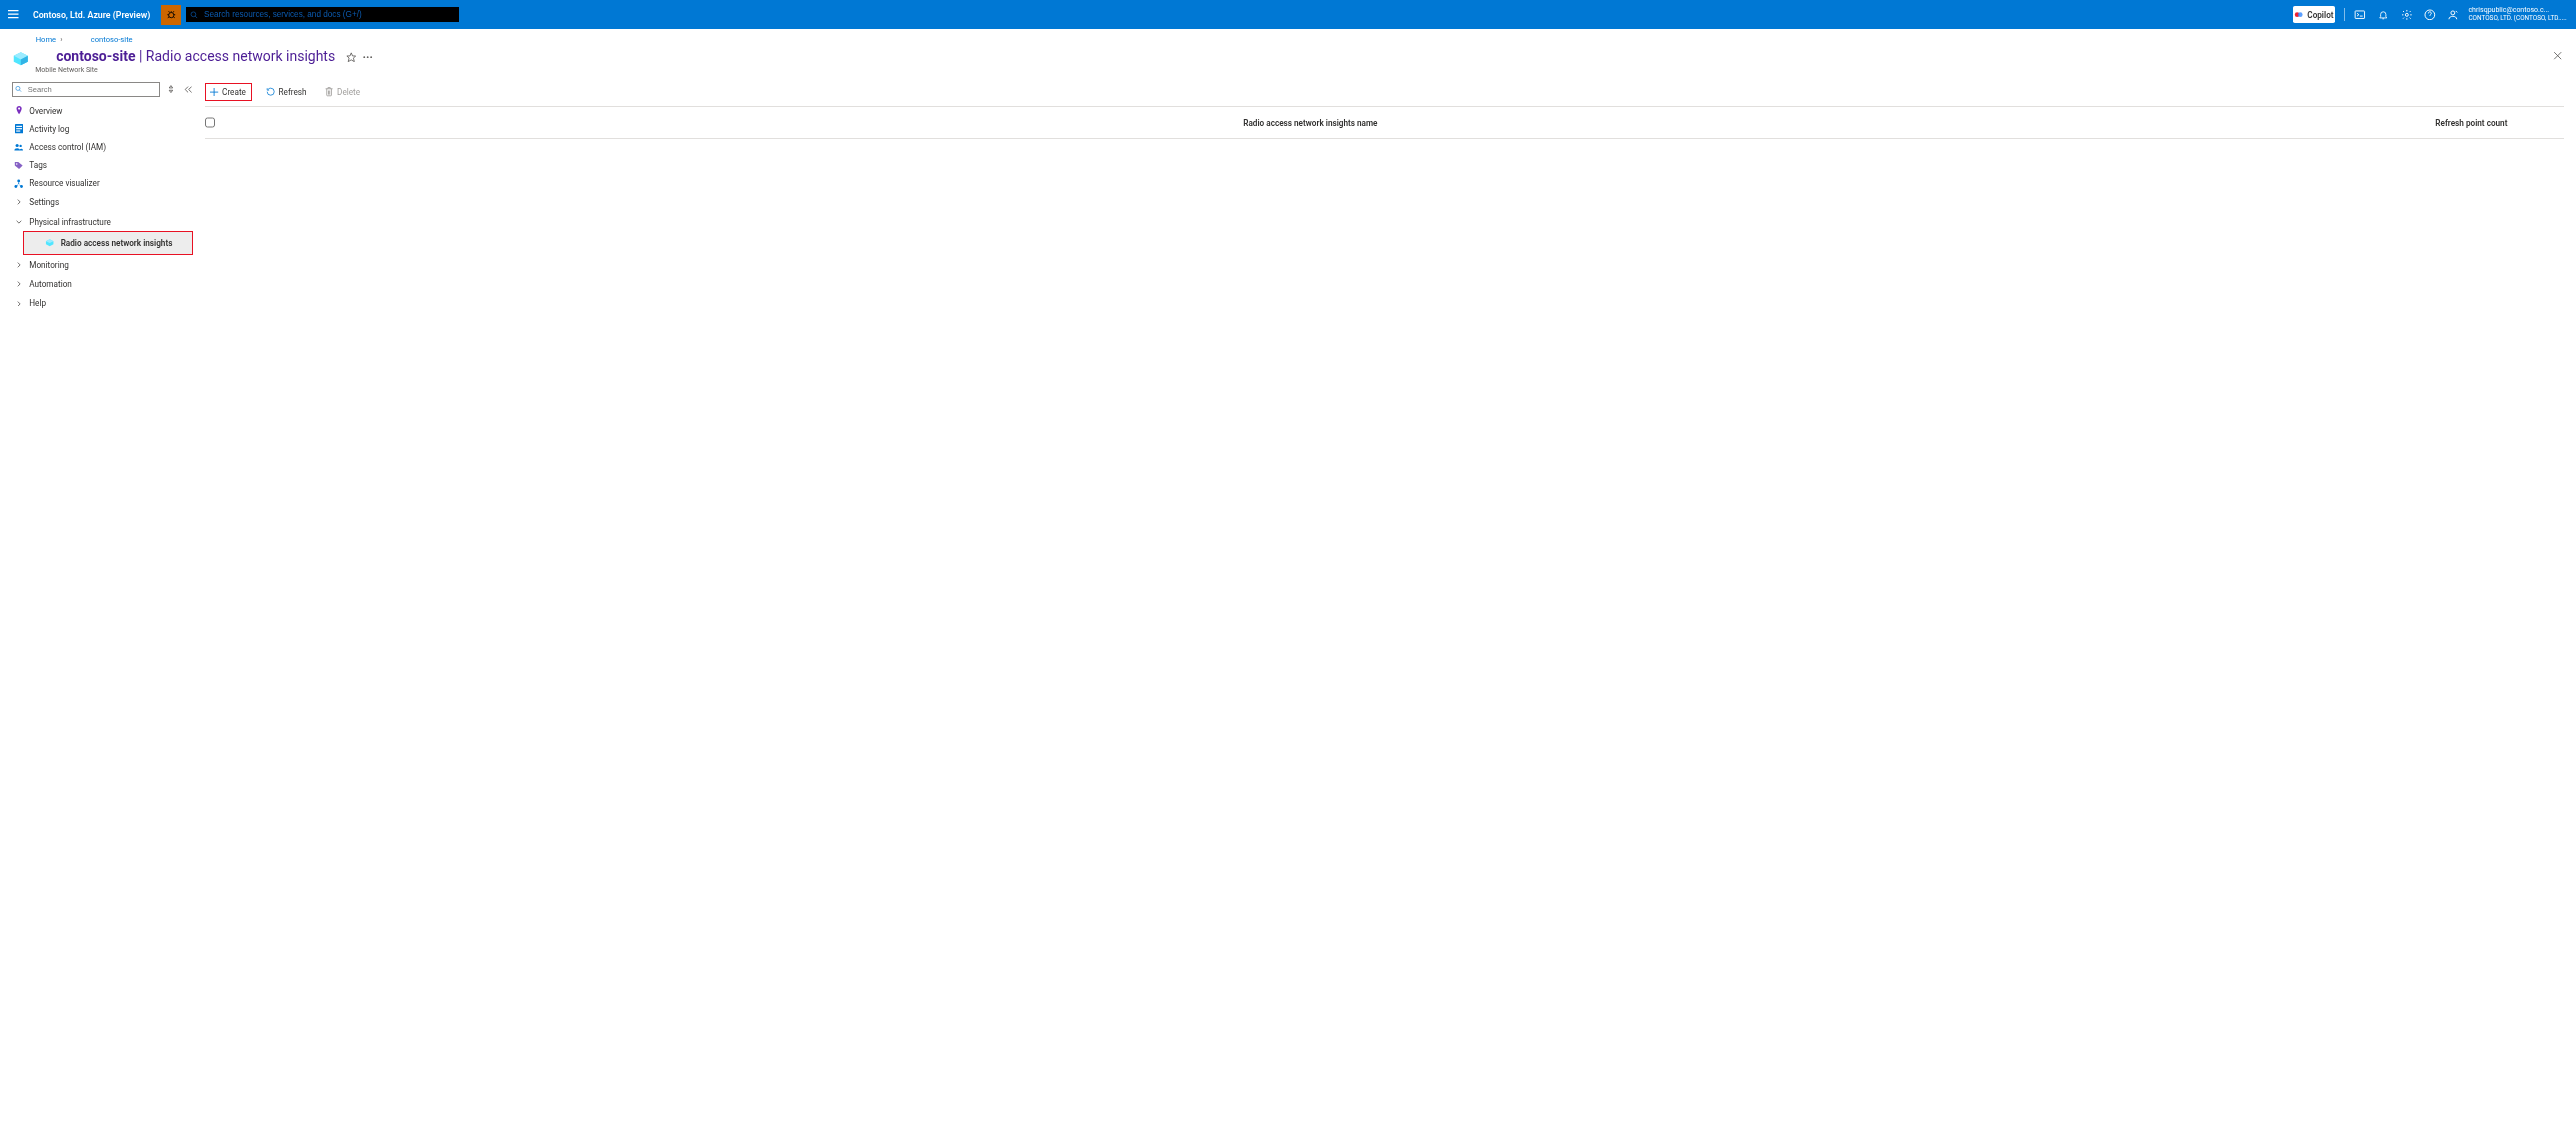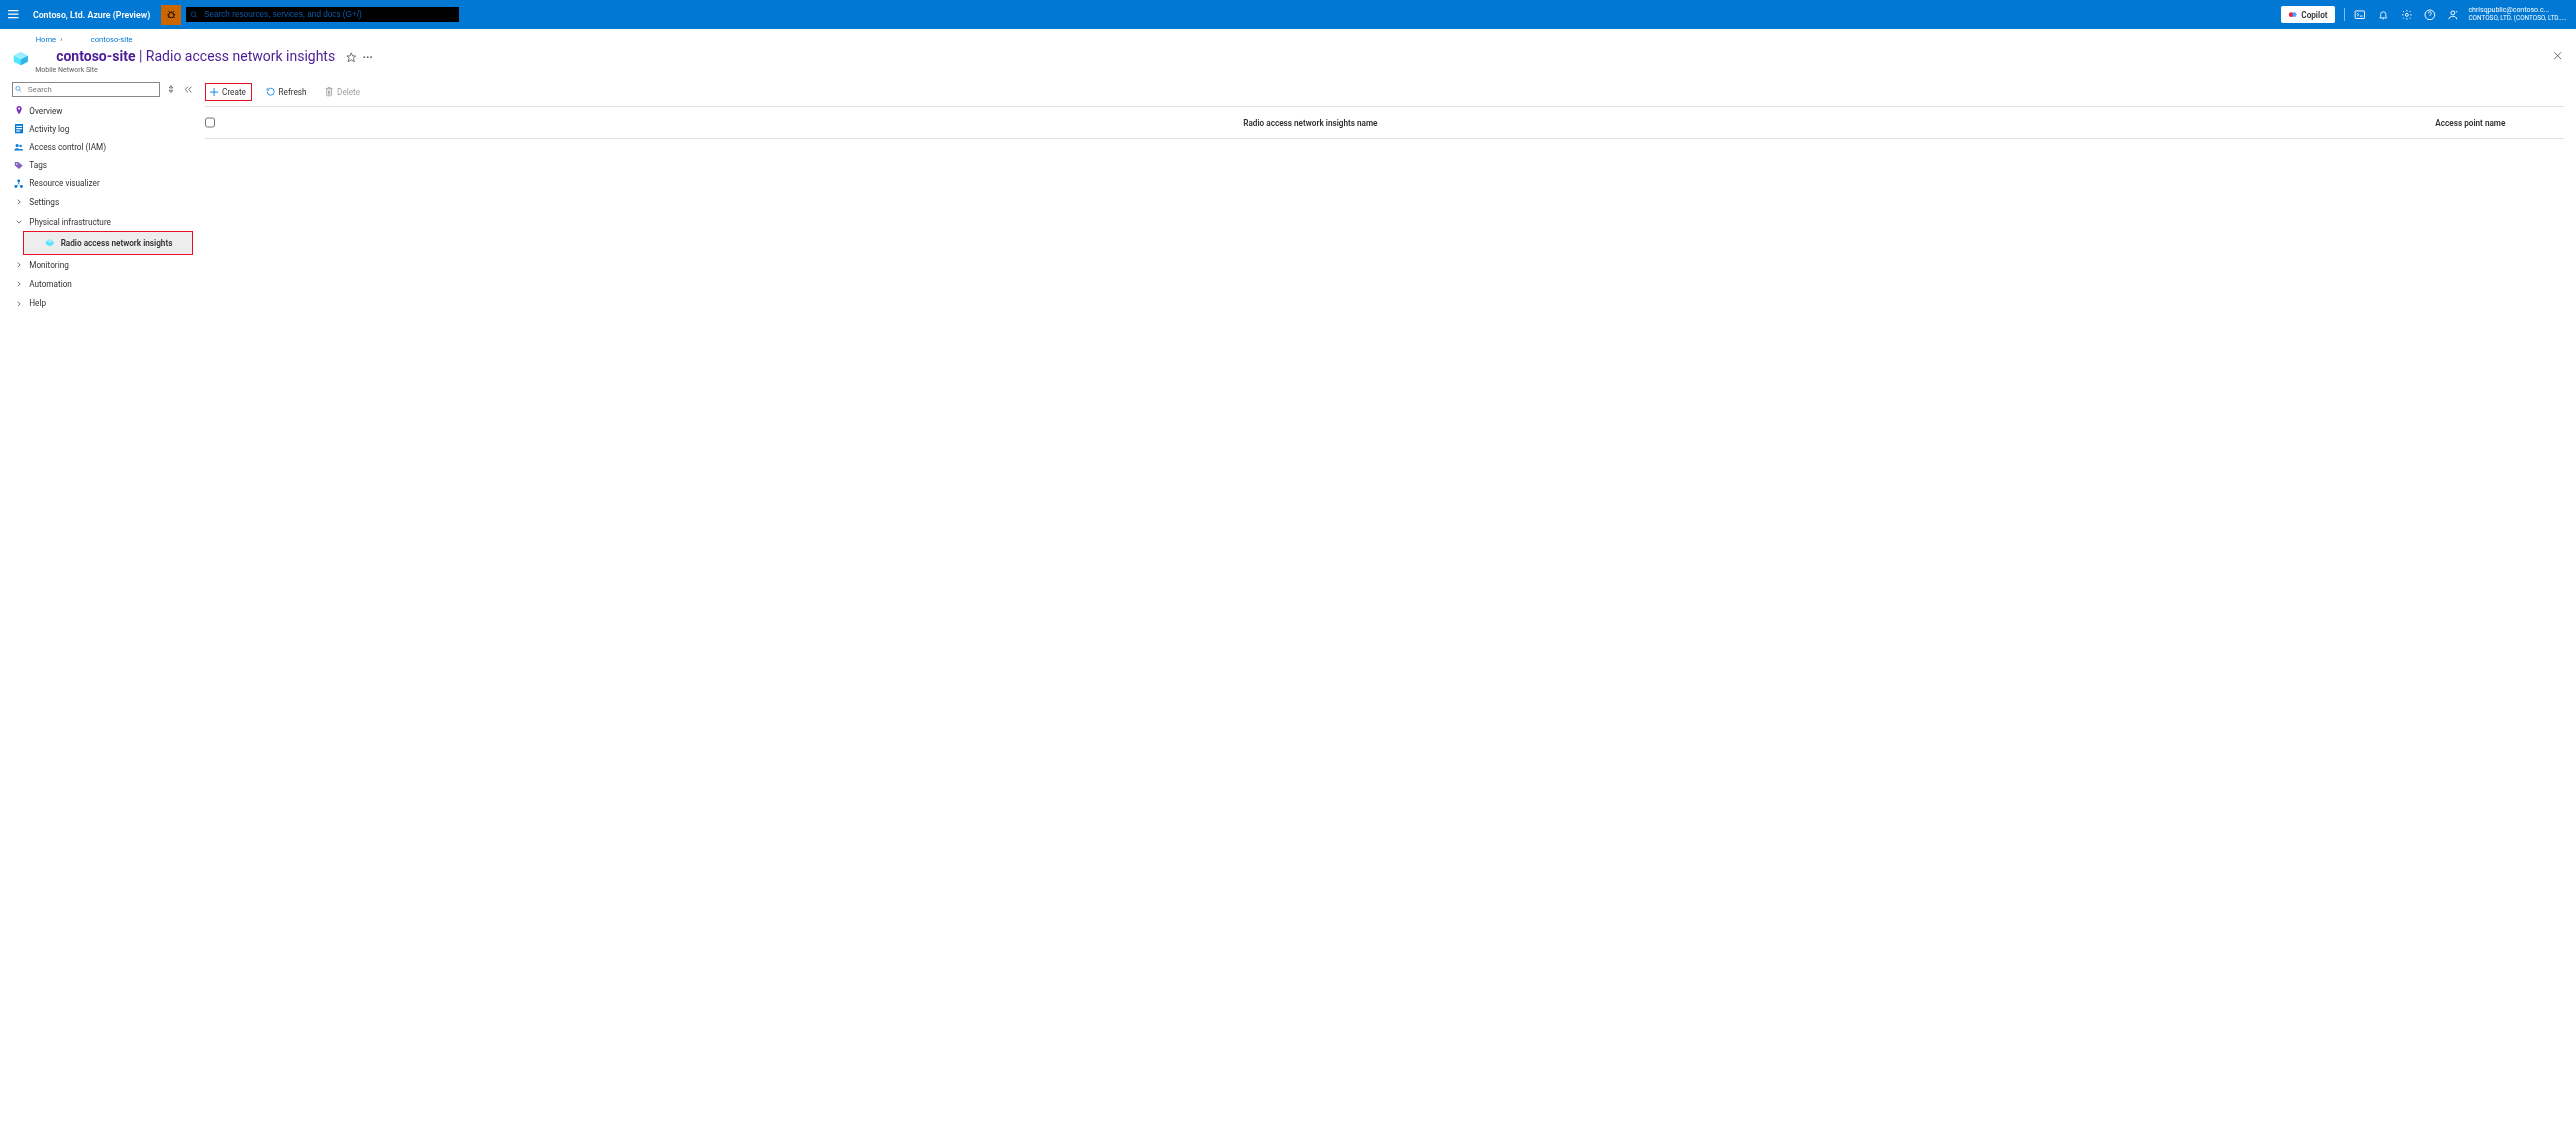--- a/index.html
+++ b/index.html
@@ -68,21 +68,21 @@
     color: #0b5bb0;
   }
   .topbar .search-input::placeholder { color: #0b5bb0; }
 
   .topbar .spacer { flex: 1 1 auto; }
 
   .topbar .copilot-btn {
     background: #fff;
     color: #333;
     height: 17.6px;
-    padding: 0 7px;
+    padding: 0 1px;
     display: flex;
     align-items: center;
     gap: 3.5px;
     border-radius: 1.8px;
     font-size: 8.2px;
     font-weight: 600;
     margin: 0 5.9px;
     cursor: pointer;
   }
   .topbar .sep {
@@ -585,17 +585,17 @@
         </span>
         <span>Delete</span>
       </div>
     </div>
 
     <div class="table-head">
       <div class="th-check">
         <input type="checkbox" style="">
       </div>
       <div class="th col1">Radio access network insights name</div>
-      <div class="th col2">Access point name</div>
+      <div class="th col2">Refresh point count</div>
     </div>
   </div>
 </div>
 
 
 </body></html>

